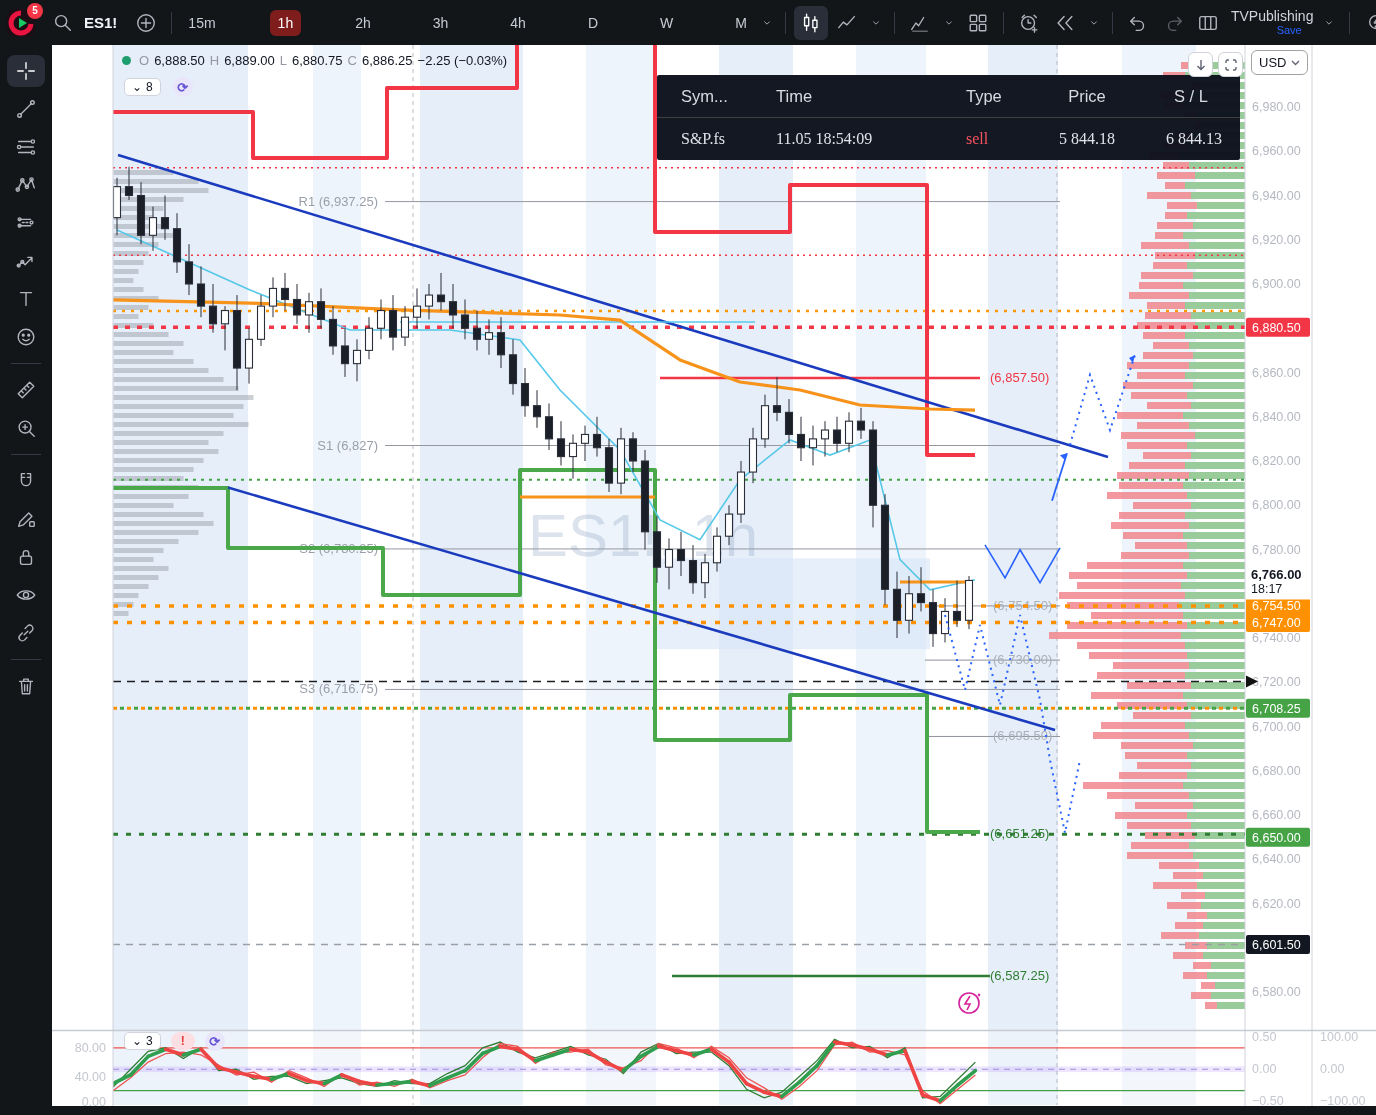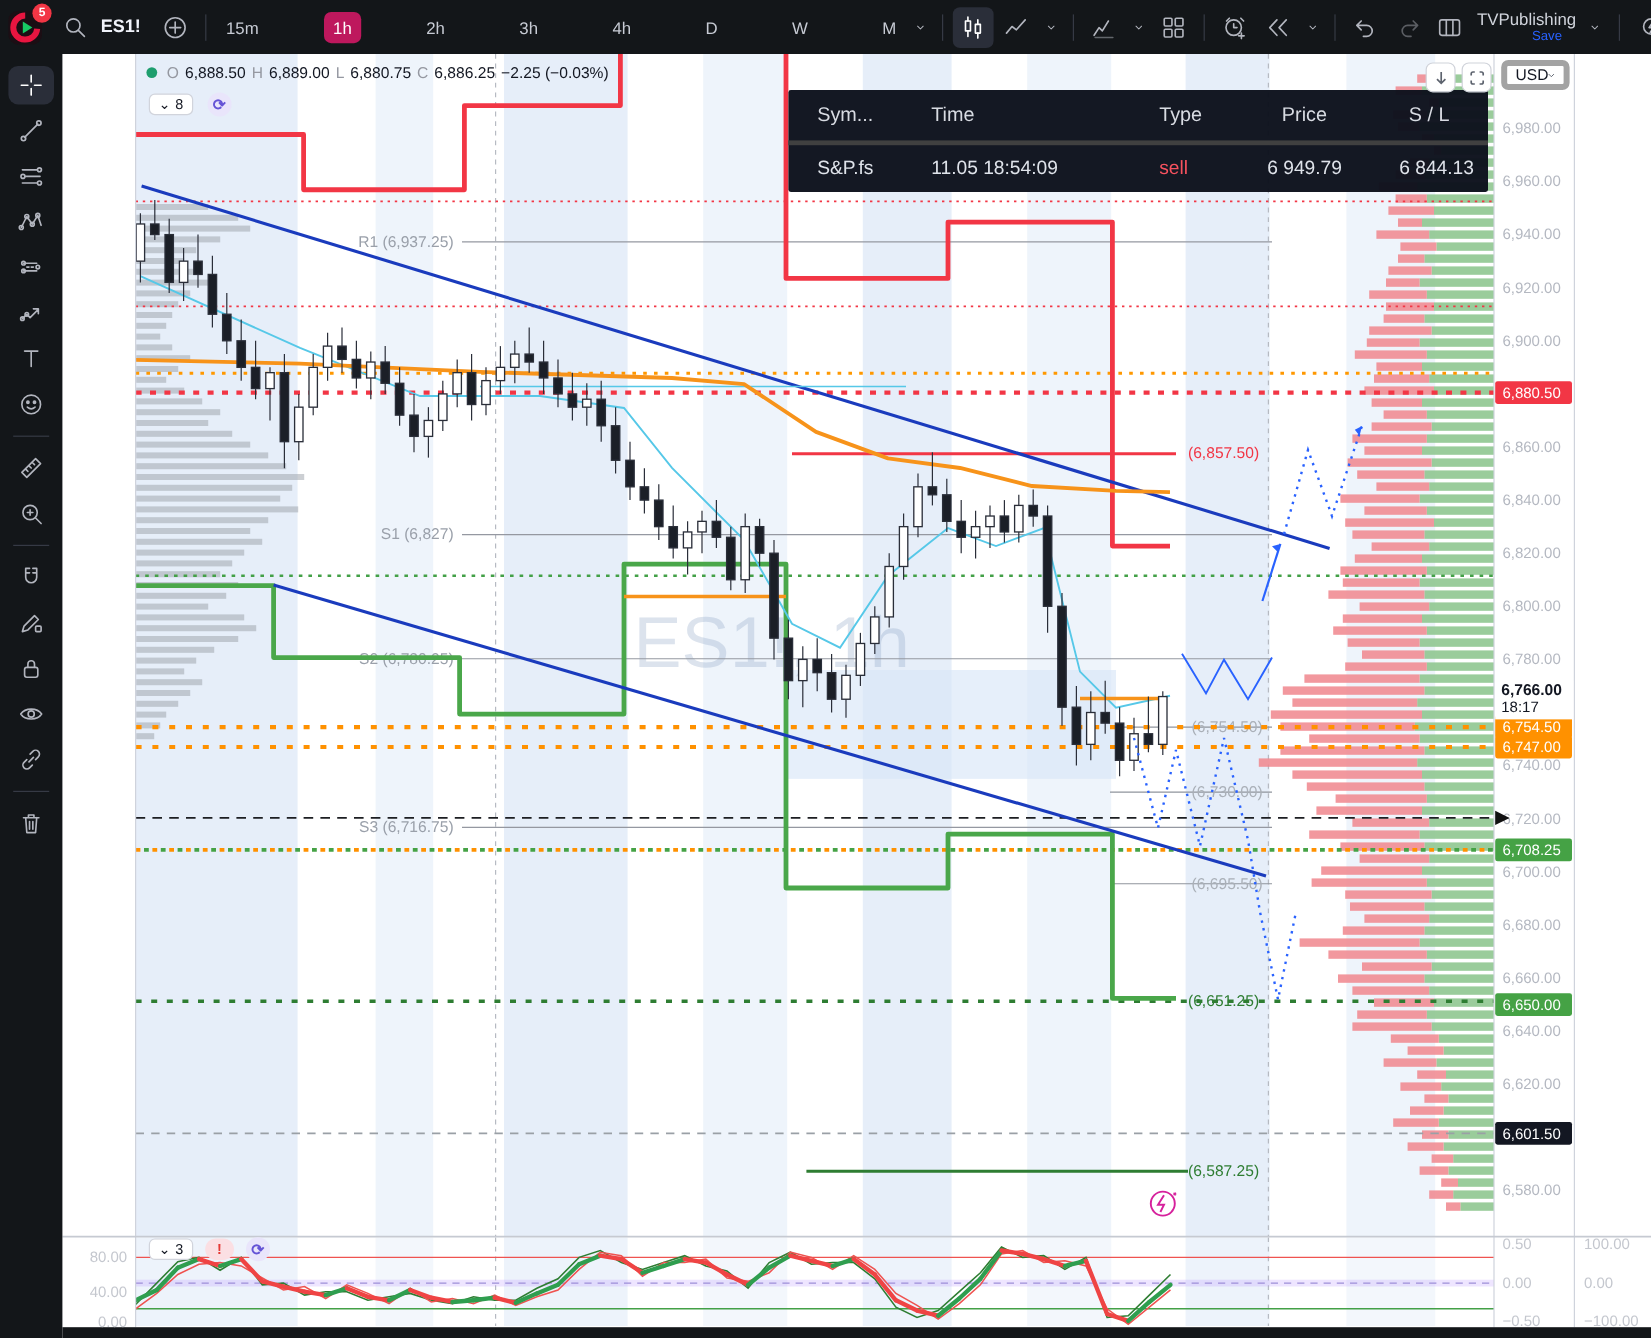--- a/index.html
+++ b/index.html
@@ -16,21 +16,21 @@
     border-radius:6px; cursor:pointer; }
   .ic.sm { width:20px; }
   .ic.active { background:#2a2e39; }
   .ic.dim svg { opacity:.45; }
   .logo { position:relative; width:30px; height:30px; margin-right:8px; }
   .logo .badge { position:absolute; top:-5px; right:-7px; min-width:16px; height:16px;
     background:#f23645; color:#fff; font-size:10px; font-weight:bold; border-radius:8px;
     display:flex; align-items:center; justify-content:center; padding:0 4px; }
   .sym { font-size:15px; font-weight:700; color:#f0f3fa; margin:0 10px 0 2px; cursor:pointer; }
   .tf { font-size:14px; color:#c7cbd4; padding:5px 8px; border-radius:6px; cursor:pointer; }
-  .tf.on { background:#be185d; color:#fff; }
+  .tf.on { background:#7f1d1d; color:#fff; }
   .account { display:flex; flex-direction:column; align-items:center; line-height:1.1;
     cursor:pointer; margin:0 2px; }
   .account .nm { font-size:14px; color:#d1d4dc; }
   .account .sv { font-size:11px; color:#2962ff;margin-left:34px; }
   .publish { background:#fff; color:#131722; font-size:14px; font-weight:600;
     height:30px; border-radius:15px; padding:0 14px; display:flex; align-items:center;
     margin-right:-26px; cursor:pointer; }
   
   #ltb { position:absolute; left:0; top:45px; width:52px; height:1070px; background:#131619;
     display:flex; flex-direction:column; align-items:center; padding-top:10px; gap:6px; z-index:20; }
@@ -49,30 +49,30 @@
   .pill { background:#fff; border:1px solid #d1d4dc; border-radius:5px; font-size:12px;
     color:#131722; padding:1px 7px; display:flex; align-items:center; gap:4px; cursor:pointer; }
   .refresh { width:20px; height:20px; border-radius:50%; background:#e9e5fb; color:#6554d6;
     font-size:13px; font-weight:bold; display:flex; align-items:center; justify-content:center; cursor:pointer; }
   .warn { width:24px; height:18px; border-radius:9px; background:#fbdfe3; color:#e53935;
     font-size:12px; font-weight:bold; display:flex; align-items:center; justify-content:center; cursor:pointer; }
   #otable { left:657px; top:75px; width:583px; background:rgba(12,17,28,.97); color:#dfe3ea;
     border-radius:2px; }
   #otable .trh, #otable .tr { display:grid; grid-template-columns:95px 190px 90px 110px 98px;
     align-items:center; height:42px; }
-  #otable .tr { height:43px; border-top:4px solid #404040; }
+  #otable .tr { height:43px; border-top:1px solid #404040;font-family:Liberation Serif, serif; }
   #otable .c { padding:0 24px; font-size:16px; white-space:nowrap; }
   #otable .trh .c { font-size:16.5px; color:#d8dbe2; }
   #otable .r { text-align:center; }
   #otable .sell { color:#f7525f; }
   #paneBtns { left:1188px; top:52px; display:flex; gap:5px; }
   .pbtn { width:25px; height:25px; background:#fff; border:1px solid #d0d3da; border-radius:6px;
     display:flex; align-items:center; justify-content:center; cursor:pointer; }
   #usdPill { left:1251px; top:50px; width:57px; height:25px; background:#fff;
-    border:5px solid #a3a3a3; border-radius:6px; font-size:13px; color:#131722;
+    border:1px solid #a3a3a3; border-radius:6px; font-size:13px; color:#131722;
     display:flex; align-items:center; justify-content:space-between; padding:0 7px; cursor:pointer; }
   #oscCtl { left:124px; top:1031px; display:flex; align-items:center; gap:10px; }
 </style>
 </head>
 <body>
 
 <div id="app">
 
   <header id="hdr">
     <div class="h-left">
@@ -938,21 +938,21 @@
         <span class="c">Sym...</span>
         <span class="c">Time</span>
         <span class="c">Type</span>
         <span class="c r">Price</span>
         <span class="c r">S / L</span>
       </div>
       <div class="tr">
         <span class="c">S&amp;P.fs</span>
         <span class="c">11.05 18:54:09</span>
         <span class="c sell">sell</span>
-        <span class="c r">6 949.79</span>
+        <span class="c r">5 844.18</span>
         <span class="c r">6 844.13</span>
       </div>
     </div>
 
   <div id="paneBtns" class="ov">
     <span class="pbtn">
       <svg width="14" height="14" viewBox="0 0 14 14">
           <path d="M7 2 v9 M3.5 8 L7 11.5 L10.5 8" stroke="#5d636e" stroke-width="1.4" fill="none"></path>
         </svg>
     </span>

